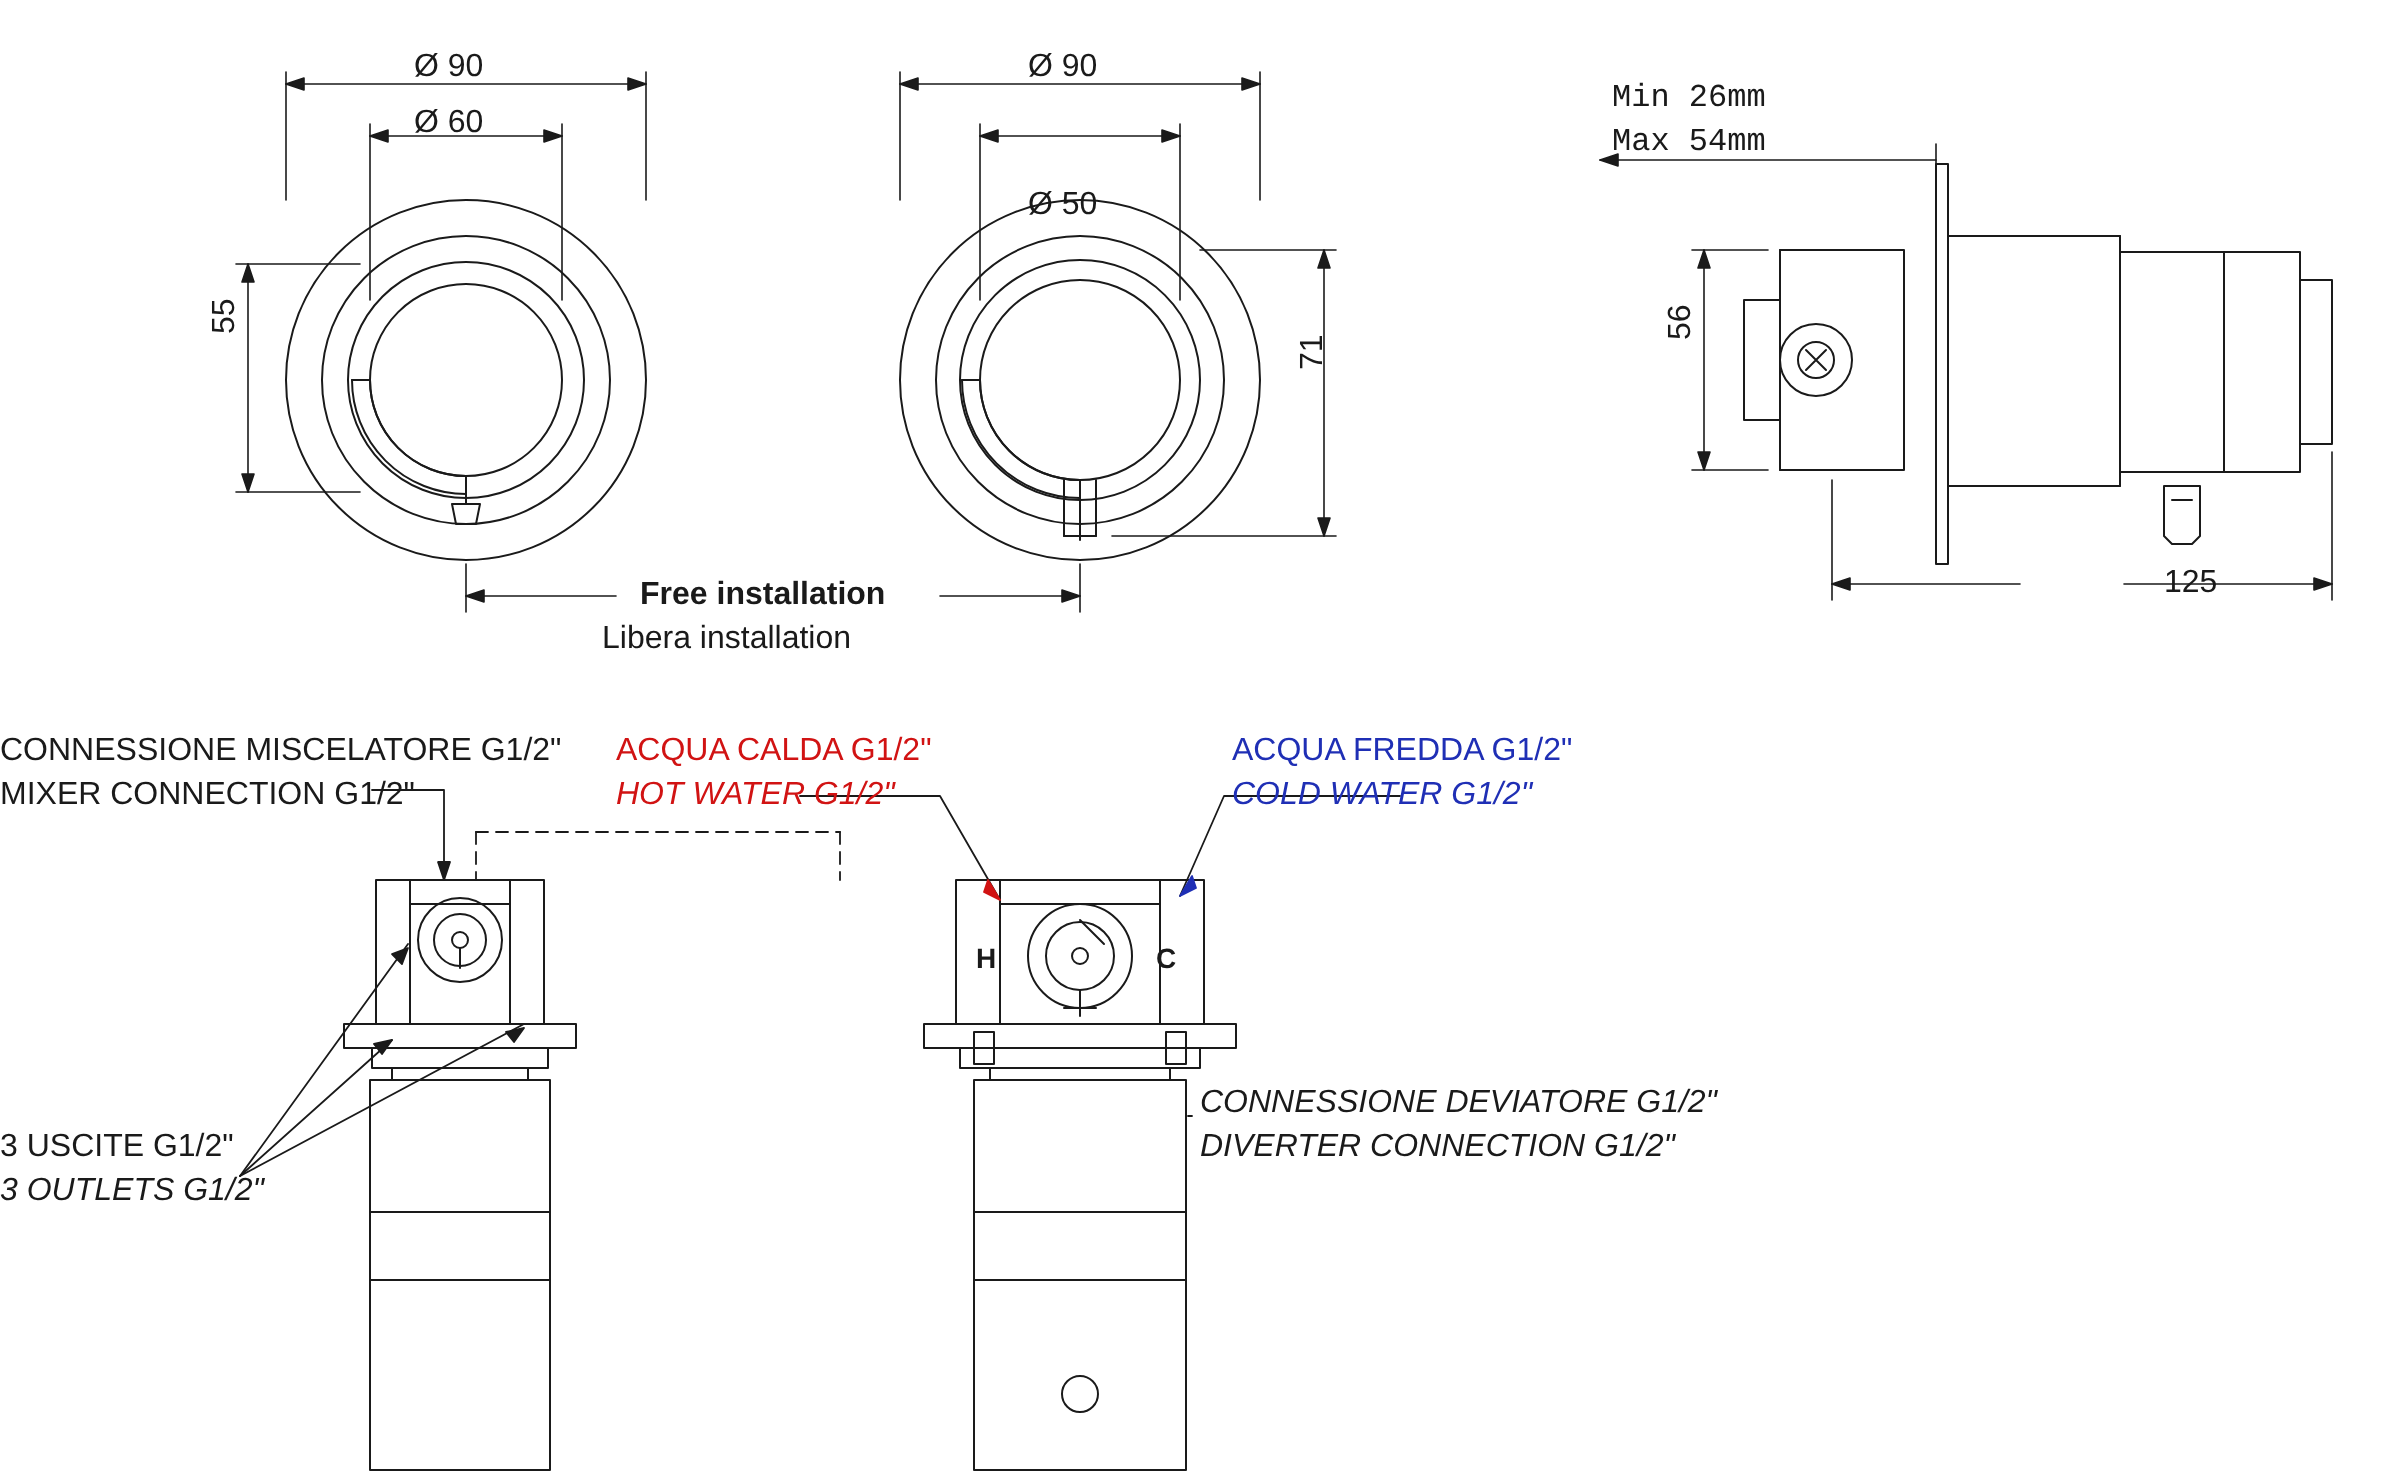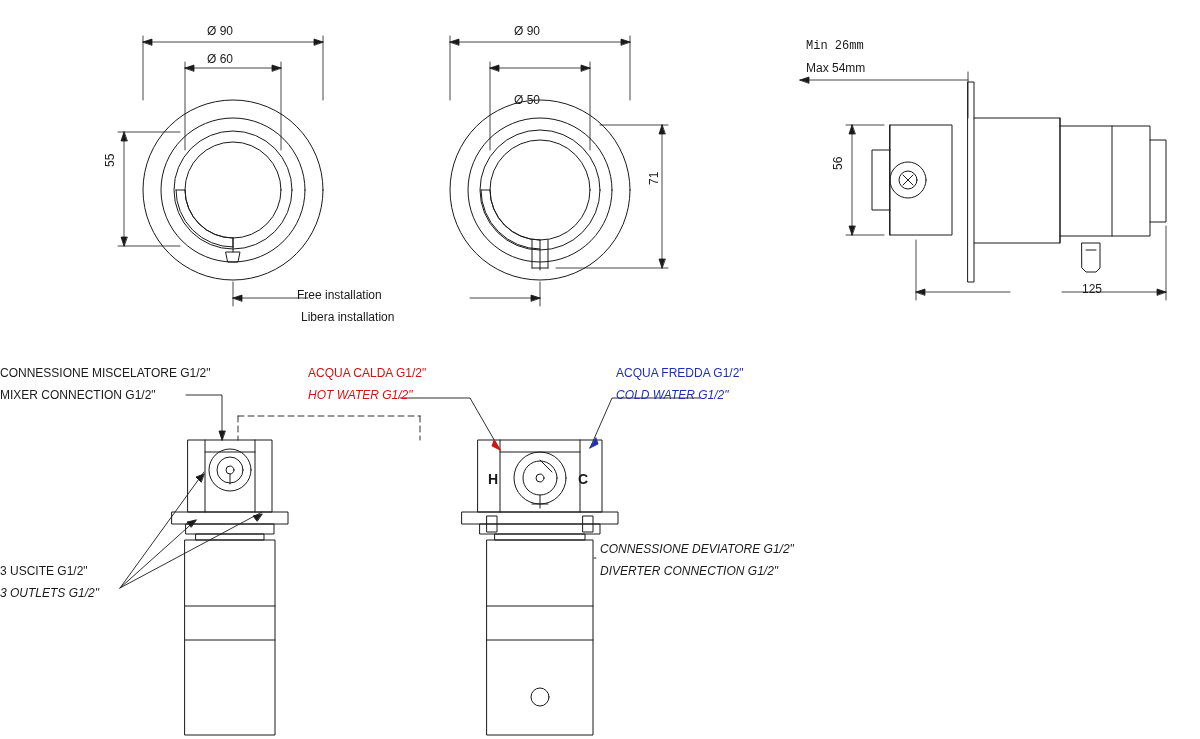--- a/index.html
+++ b/index.html
@@ -1,20 +1,20 @@
 <!DOCTYPE html>
 <html><head>
 <meta charset="utf-8">
 <style>
   html,body{margin:0;padding:0;background:#ffffff;}
   body{width:1200px;height:739px;position:relative;overflow:hidden;
        font-family:"Liberation Sans", sans-serif;color:#1a1a1a;}
   .stage{position:absolute;left:0;top:0;width:1200px;height:739px;}
   svg.layer{position:absolute;left:0;top:0;width:1200px;height:739px;}
-  .lbl{position:absolute;white-space:nowrap;font-size:12px;line-height:1.15;color:#1a1a1a;}
+  .lbl{position:absolute;white-space:nowrap;font-size:16px;line-height:1.15;color:#1a1a1a;}
   .lbl.red{color:#d11313;}
   .lbl.blue{color:#1f2fb5;}
   .lbl.ital{font-style:italic;}
 </style>
 </head>
 <body>
 
 <div class="stage">
 
   <svg class="layer" viewBox="0 0 1200 739">
@@ -206,25 +206,25 @@
   </svg>
 
   <div class="lbl" style="left:207px;top:25px;">Ø 90</div>
   <div class="lbl" style="left:207px;top:53px;">Ø 60</div>
   <div class="lbl" style="left:104px;top:167px;transform:rotate(-90deg);transform-origin:left top;">55</div>
 
   <div class="lbl" style="left:514px;top:25px;">Ø 90</div>
   <div class="lbl" style="left:514px;top:53px;margin-top:41px;">Ø 50</div>
   <div class="lbl" style="left:648px;top:185px;transform:rotate(-90deg);transform-origin:left top;">71</div>
 
-  <div class="lbl" style="left:297px;top:289px;">Free installation</div>
+  <div class="lbl" style="left:320px;top:289px;font-weight:bold;">Free installation</div>
   <div class="lbl" style="left:301px;top:311px;">Libera installation</div>
 
   <div class="lbl" style="left:806px;top:40px;font-family:Liberation Mono, monospace;">Min 26mm</div>
-  <div class="lbl" style="left:806px;top:62px;">Max 54mm</div>
+  <div class="lbl" style="left:806px;top:62px;font-family:Liberation Mono, monospace;">Max 54mm</div>
   <div class="lbl" style="left:832px;top:170px;transform:rotate(-90deg);transform-origin:left top;">56</div>
   <div class="lbl" style="left:1066px;top:283px;margin-left:16px;">125</div>
 
   <div class="lbl" style="left:0px;top:367px;">CONNESSIONE MISCELATORE G1/2"</div>
   <div class="lbl" style="left:0px;top:389px;">MIXER CONNECTION G1/2"</div>
 
   <div class="lbl red" style="left:308px;top:367px;">ACQUA CALDA G1/2"</div>
   <div class="lbl red ital" style="left:308px;top:389px;">HOT WATER G1/2"</div>
 
   <div class="lbl blue" style="left:616px;top:367px;">ACQUA FREDDA G1/2"</div>

